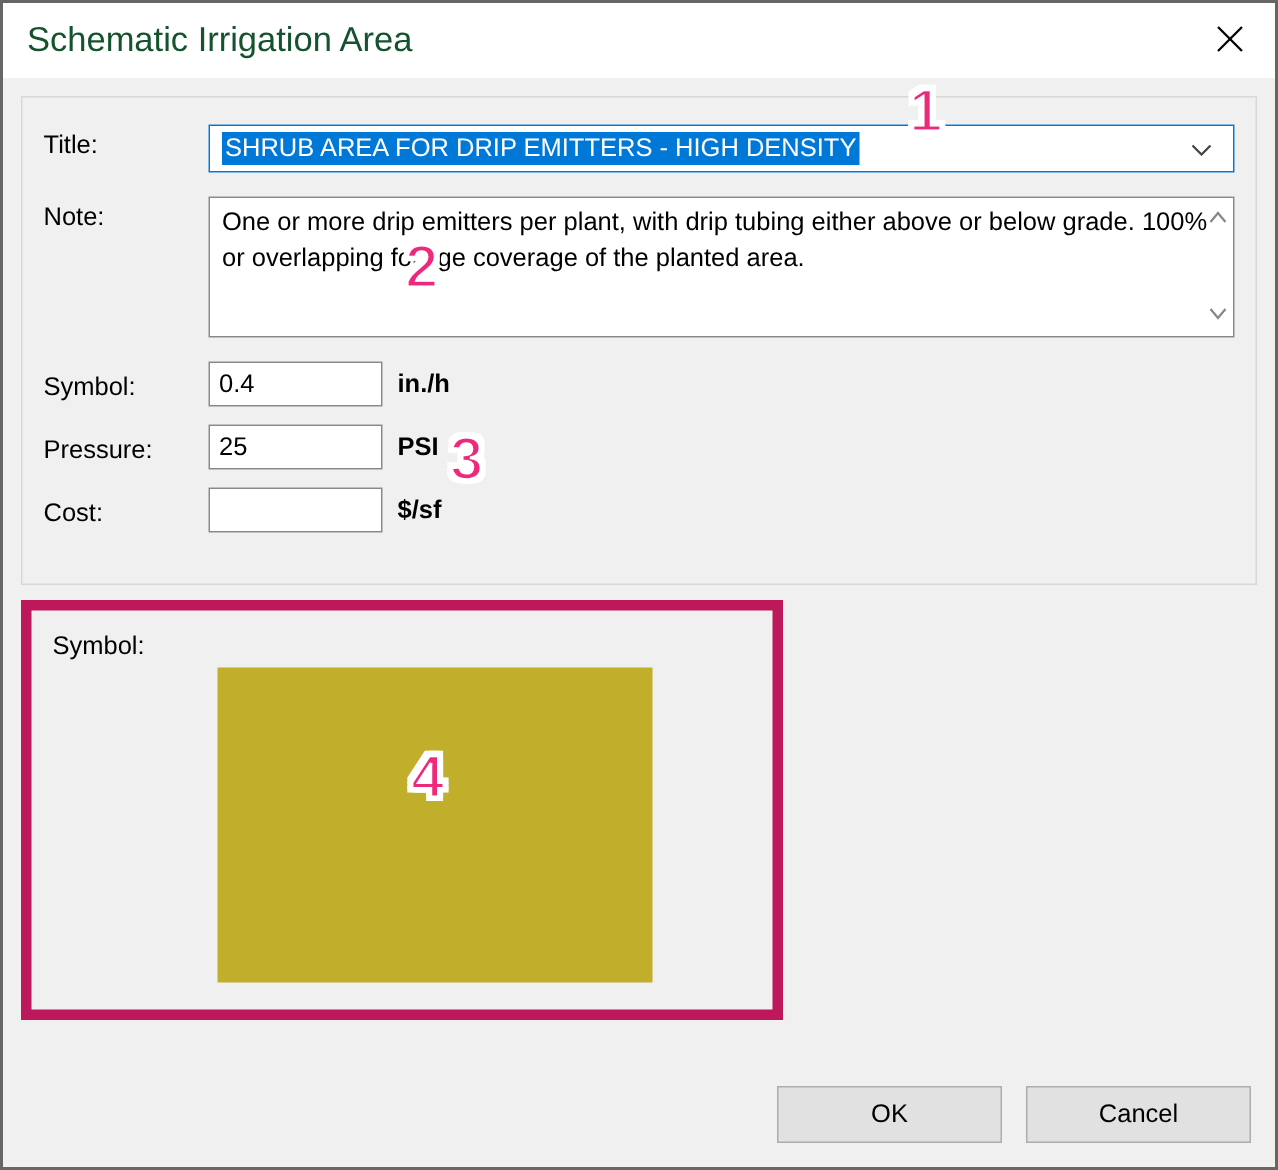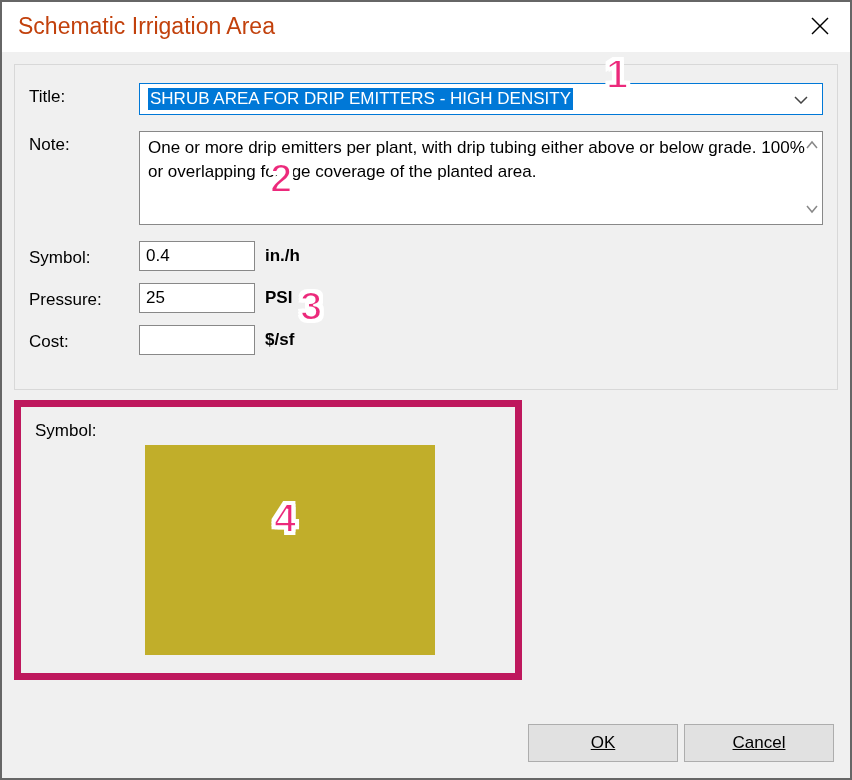--- a/index.html
+++ b/index.html
@@ -21,21 +21,21 @@
     .titlebar {
       display: flex;
       align-items: center;
       justify-content: space-between;
       padding: 10px 16px 12px 16px;
       background: #fff;
     }
     .titlebar h1 {
       font-size: 23px;
       font-weight: 400;
-      color: #c2410c;
+      color: #14532d;
     }
     .close-icon {
       cursor: pointer;
       padding: 4px;
     }
     .close-icon svg { display: block; }
     .content {
       flex: 1;
       background: #f0f0f0;
       padding: 12px;
@@ -125,23 +125,22 @@
       width: 290px;
       height: 210px;
       margin-left: 110px;
       margin-top: 4px;
       position: relative;
     }
     .buttons {
       margin-top: auto;
       display: flex;
       justify-content: flex-end;
-      gap: 6px;
+      gap: 16px;
       padding: 12px 4px 4px 0;
-      text-decoration: underline;
     }
     .btn {
       width: 150px;
       height: 38px;
       background: #e1e1e1;
       border: 1px solid #adadad;
       font-size: 17px;
       font-family: inherit;
       cursor: pointer;
     }

